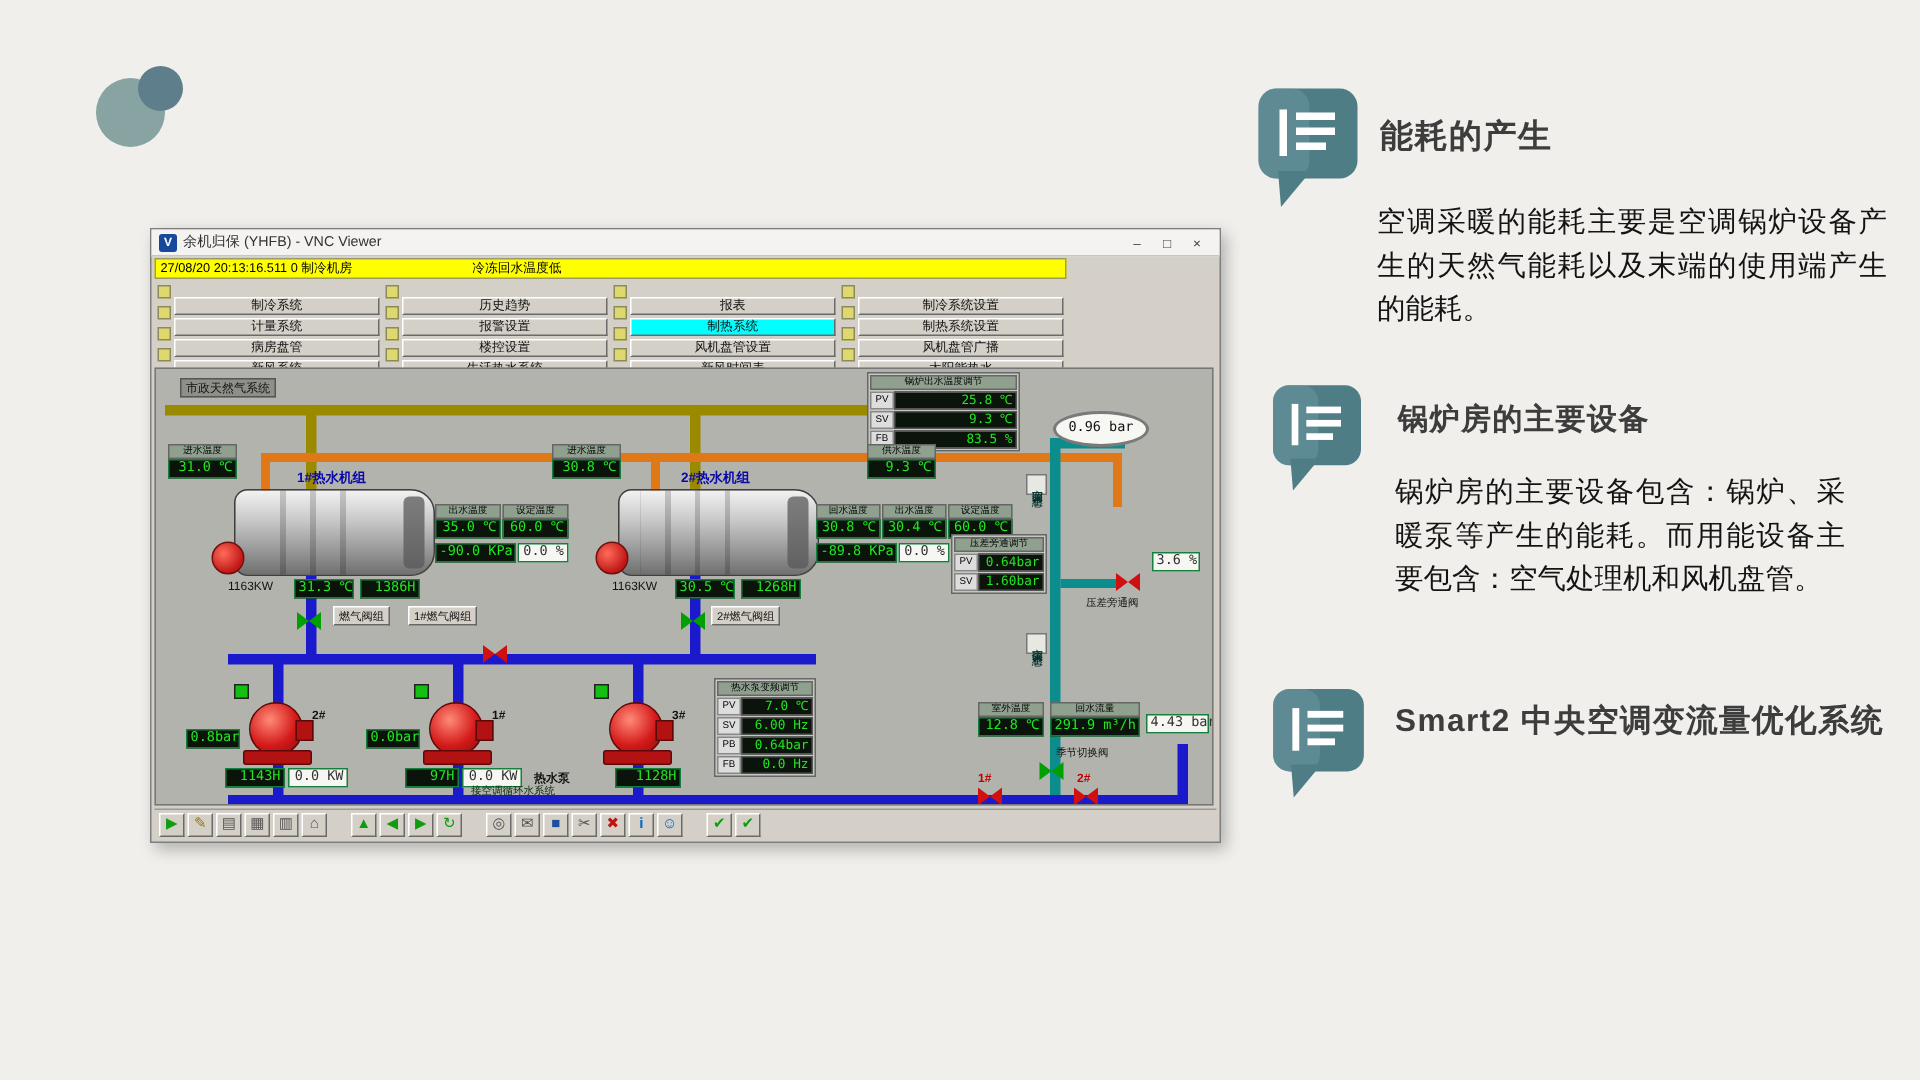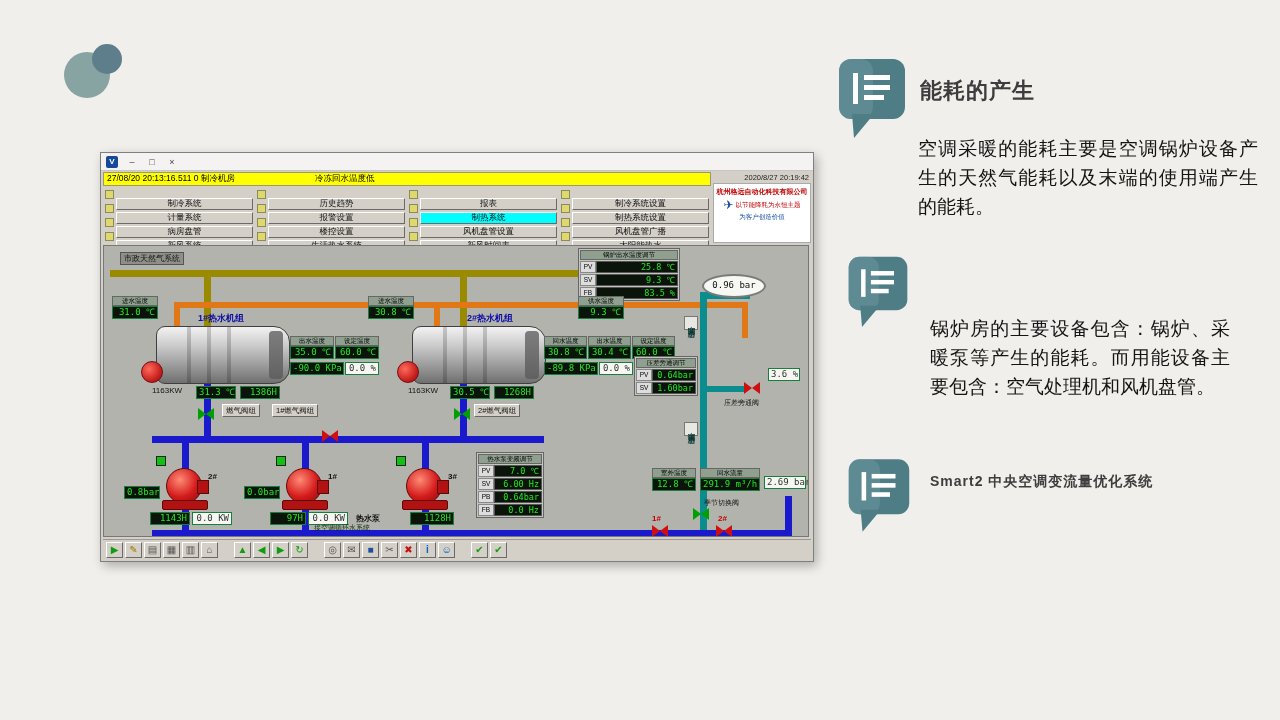--- a/index.html
+++ b/index.html
@@ -119,20 +119,21 @@
 
 <div class="slide">
 
   <div class="circle" style="left:64px;top:52px;width:46px;height:46px;background:#87a3a2;"></div>
   <div class="circle" style="left:92px;top:44px;width:30px;height:30px;background:#5e7e8b;"></div>
 
   <div class="vnc">
 
     <div class="titlebar">
       <span class="vnc-ico">V</span>
+      <span class="title">余机归保 (YHFB) - VNC Viewer</span>
       <span class="wc">–</span>
       <span class="wc">□</span>
       <span class="wc">×</span>
     </div>
 
     <div class="alarm">
       <span class="a-time">27/08/20 20:13:16.511 0 制冷机房</span>
       <span class="a-msg">冷冻回水温度低</span>
     </div>
 
@@ -196,31 +197,20 @@
       <div class="mcell">
           <span class="dot"></span>
           <button class="mbtn">新风时间表</button>
         </div>
       <div class="mcell">
           <span class="dot"></span>
           <button class="mbtn">太阳能热水</button>
         </div>
     </div>
 
-    <div class="rightpanel">
-      <div class="dt">2020/8/27 20:19:42</div>
-      <div class="company">
-        <div class="c1">杭州格远自动化科技有限公司</div>
-        <div class="logo-row">
-          <span class="plane">✈</span>
-          <span class="c2">以节能降耗为永恒主题</span>
-        </div>
-        <div class="c3">为客户创造价值</div>
-      </div>
-    </div>
 
     <div class="scada">
 
       <div class="pipe pg" style="left:6px;top:24px;width:512px;height:7px;"></div>
       <div class="pipe pg" style="left:100px;top:24px;width:7px;height:56px;"></div>
       <div class="pipe pg" style="left:356px;top:24px;width:7px;height:56px;"></div>
 
       <div class="pipe po" style="left:70px;top:56px;width:574px;height:6px;"></div>
       <div class="pipe po" style="left:70px;top:56px;width:6px;height:26px;"></div>
       <div class="pipe po" style="left:330px;top:56px;width:6px;height:26px;"></div>
@@ -250,21 +240,21 @@
       <span class="valve red" style="left:548px;top:279px;"></span>
       <span class="valve red" style="left:612px;top:279px;"></span>
 
       <div class="boiler" style="left:52px;top:80px;">
         <div class="bpump"></div>
       </div>
       <div class="boiler" style="left:308px;top:80px;">
         <div class="bpump"></div>
       </div>
       <span class="txt blue" style="left:94px;top:68px;">1#热水机组</span>
-      <span class="txt blue" style="left:350px;top:68px;margin-left:13px;">2#热水机组</span>
+      <span class="txt blue" style="left:350px;top:68px;">2#热水机组</span>
 
       <span class="txt" style="left:16px;top:6px;background:#8f8f88;border:1px solid #555;padding:1px 3px;">市政天然气系统</span>
 
       <div class="ro" style="left:8px;top:50px;width:46px;">
         <div class="lbl">进水温度</div>
         <div class="val">31.0 ℃</div>
       </div>
       <div class="rowro" style="left:186px;top:90px;">
         <div class="ro" style="width:44px;">
             <div class="lbl">出水温度</div>
@@ -438,21 +428,21 @@
 
       <div class="ro" style="left:548px;top:222px;width:44px;">
         <div class="lbl">室外温度</div>
         <div class="val">12.8 ℃</div>
       </div>
       <div class="ro" style="left:596px;top:222px;width:60px;">
         <div class="lbl">回水流量</div>
         <div class="val">291.9 m³/h</div>
       </div>
       <div class="ro" style="left:660px;top:230px;width:42px;">
-        <div class="val wv">2.69 bar</div>
+        <div class="val wv">4.43 bar</div>
       </div>
 
       <span class="txt small" style="left:600px;top:252px;">季节切换阀</span>
       <span class="txt red" style="left:548px;top:268px;">1#</span>
       <span class="txt red" style="left:614px;top:268px;">2#</span>
     </div>
 
     <div class="toolbar">
       <button class="tbtn ic-green">▶</button>
       <button class="tbtn ic-olive">✎</button>
@@ -490,26 +480,27 @@
 
   <svg class="pin" style="left:846px;top:254px;" width="64" height="75" viewBox="0 0 72 84">
     <rect x="3" y="3" width="66" height="60" rx="12" fill="#4e7d86"></rect>
     <rect x="3" y="3" width="34" height="60" rx="12" fill="#6d97a0" opacity="0.5"></rect>
     <polygon points="16,58 38,58 18,82" fill="#4e7d86"></polygon>
     <rect x="17" y="17" width="5" height="31" fill="#ffffff"></rect>
     <rect x="28" y="19" width="26" height="5" fill="#ffffff"></rect>
     <rect x="28" y="29" width="26" height="5" fill="#ffffff"></rect>
     <rect x="28" y="39" width="20" height="5" fill="#ffffff"></rect>
   </svg>
+  <h2 class="sec-title" style="left:932px;top:266px;font-size:20px;">锅炉房的主要设备</h2>
   <p class="sec-body" style="left:930px;top:314px;width:300px;">锅炉房的主要设备包含：锅炉、采暖泵等产生的能耗。而用能设备主要包含：空气处理机和风机盘管。</p>
 
   <svg class="pin" style="left:846px;top:456px;" width="66" height="78" viewBox="0 0 72 84">
     <rect x="3" y="3" width="66" height="60" rx="12" fill="#4e7d86"></rect>
     <rect x="3" y="3" width="34" height="60" rx="12" fill="#6d97a0" opacity="0.5"></rect>
     <polygon points="16,58 38,58 18,82" fill="#4e7d86"></polygon>
     <rect x="17" y="17" width="5" height="31" fill="#ffffff"></rect>
     <rect x="28" y="19" width="26" height="5" fill="#ffffff"></rect>
     <rect x="28" y="29" width="26" height="5" fill="#ffffff"></rect>
     <rect x="28" y="39" width="20" height="5" fill="#ffffff"></rect>
   </svg>
-  <h2 class="sec-title" style="left:930px;top:466px;font-size:14px;width:336px;line-height:30px;">Smart2 中央空调变流量优化系统</h2>
+  <h2 class="sec-title" style="left:930px;top:466px;font-size:21px;width:336px;line-height:30px;">Smart2 中央空调变流量优化系统</h2>
 
 </div>
 
 </body></html>

